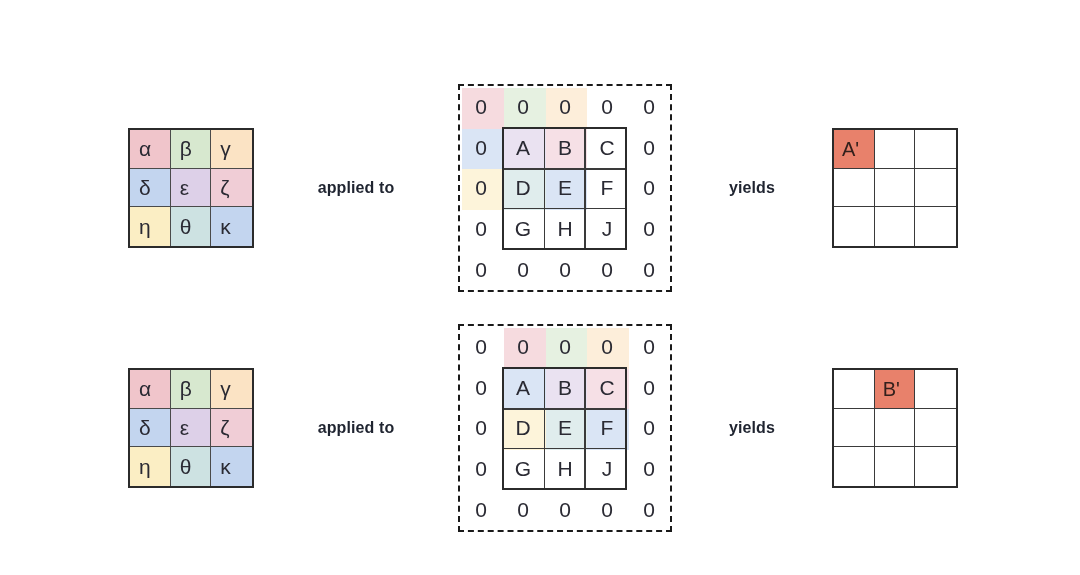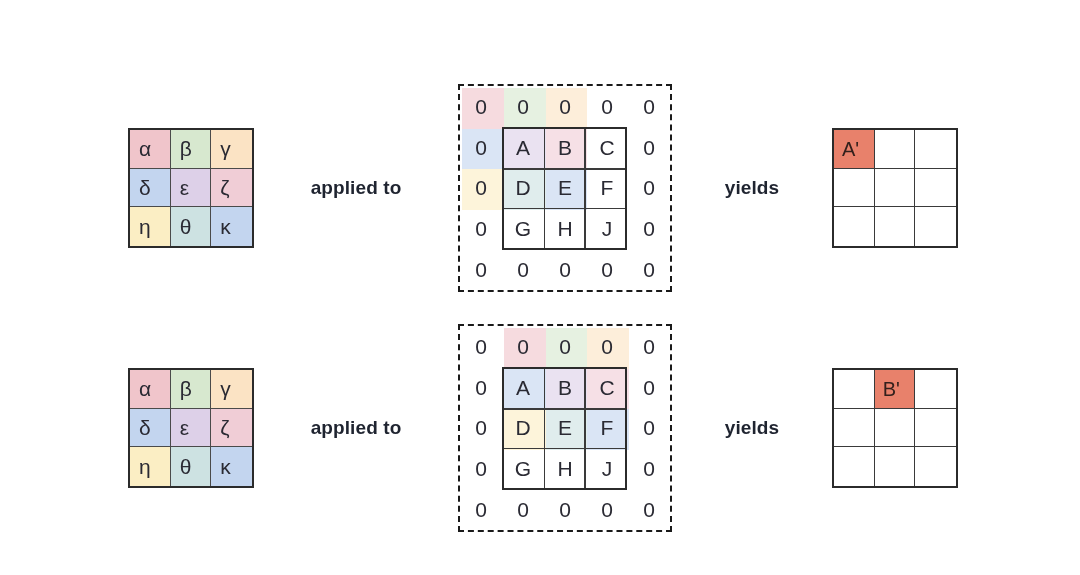--- a/index.html
+++ b/index.html
@@ -26,21 +26,21 @@
   .eq-row {
     position: absolute;
     display: flex;
     align-items: center;
     gap: 0;
   }
   #row-0 { left: 128px; top: 84px; }
   #row-1 { left: 128px; top: 324px; }
 
   .connector {
-    font-size: 19px;
+    font-size: 16px;
     font-weight: bold;
     color: #1f2430;
     letter-spacing: 0.1px;
     white-space: nowrap;
     text-align: center;
   }
   .connector.applied { width: 204px; }
   .connector.yields  { width: 160px; }
 
   

